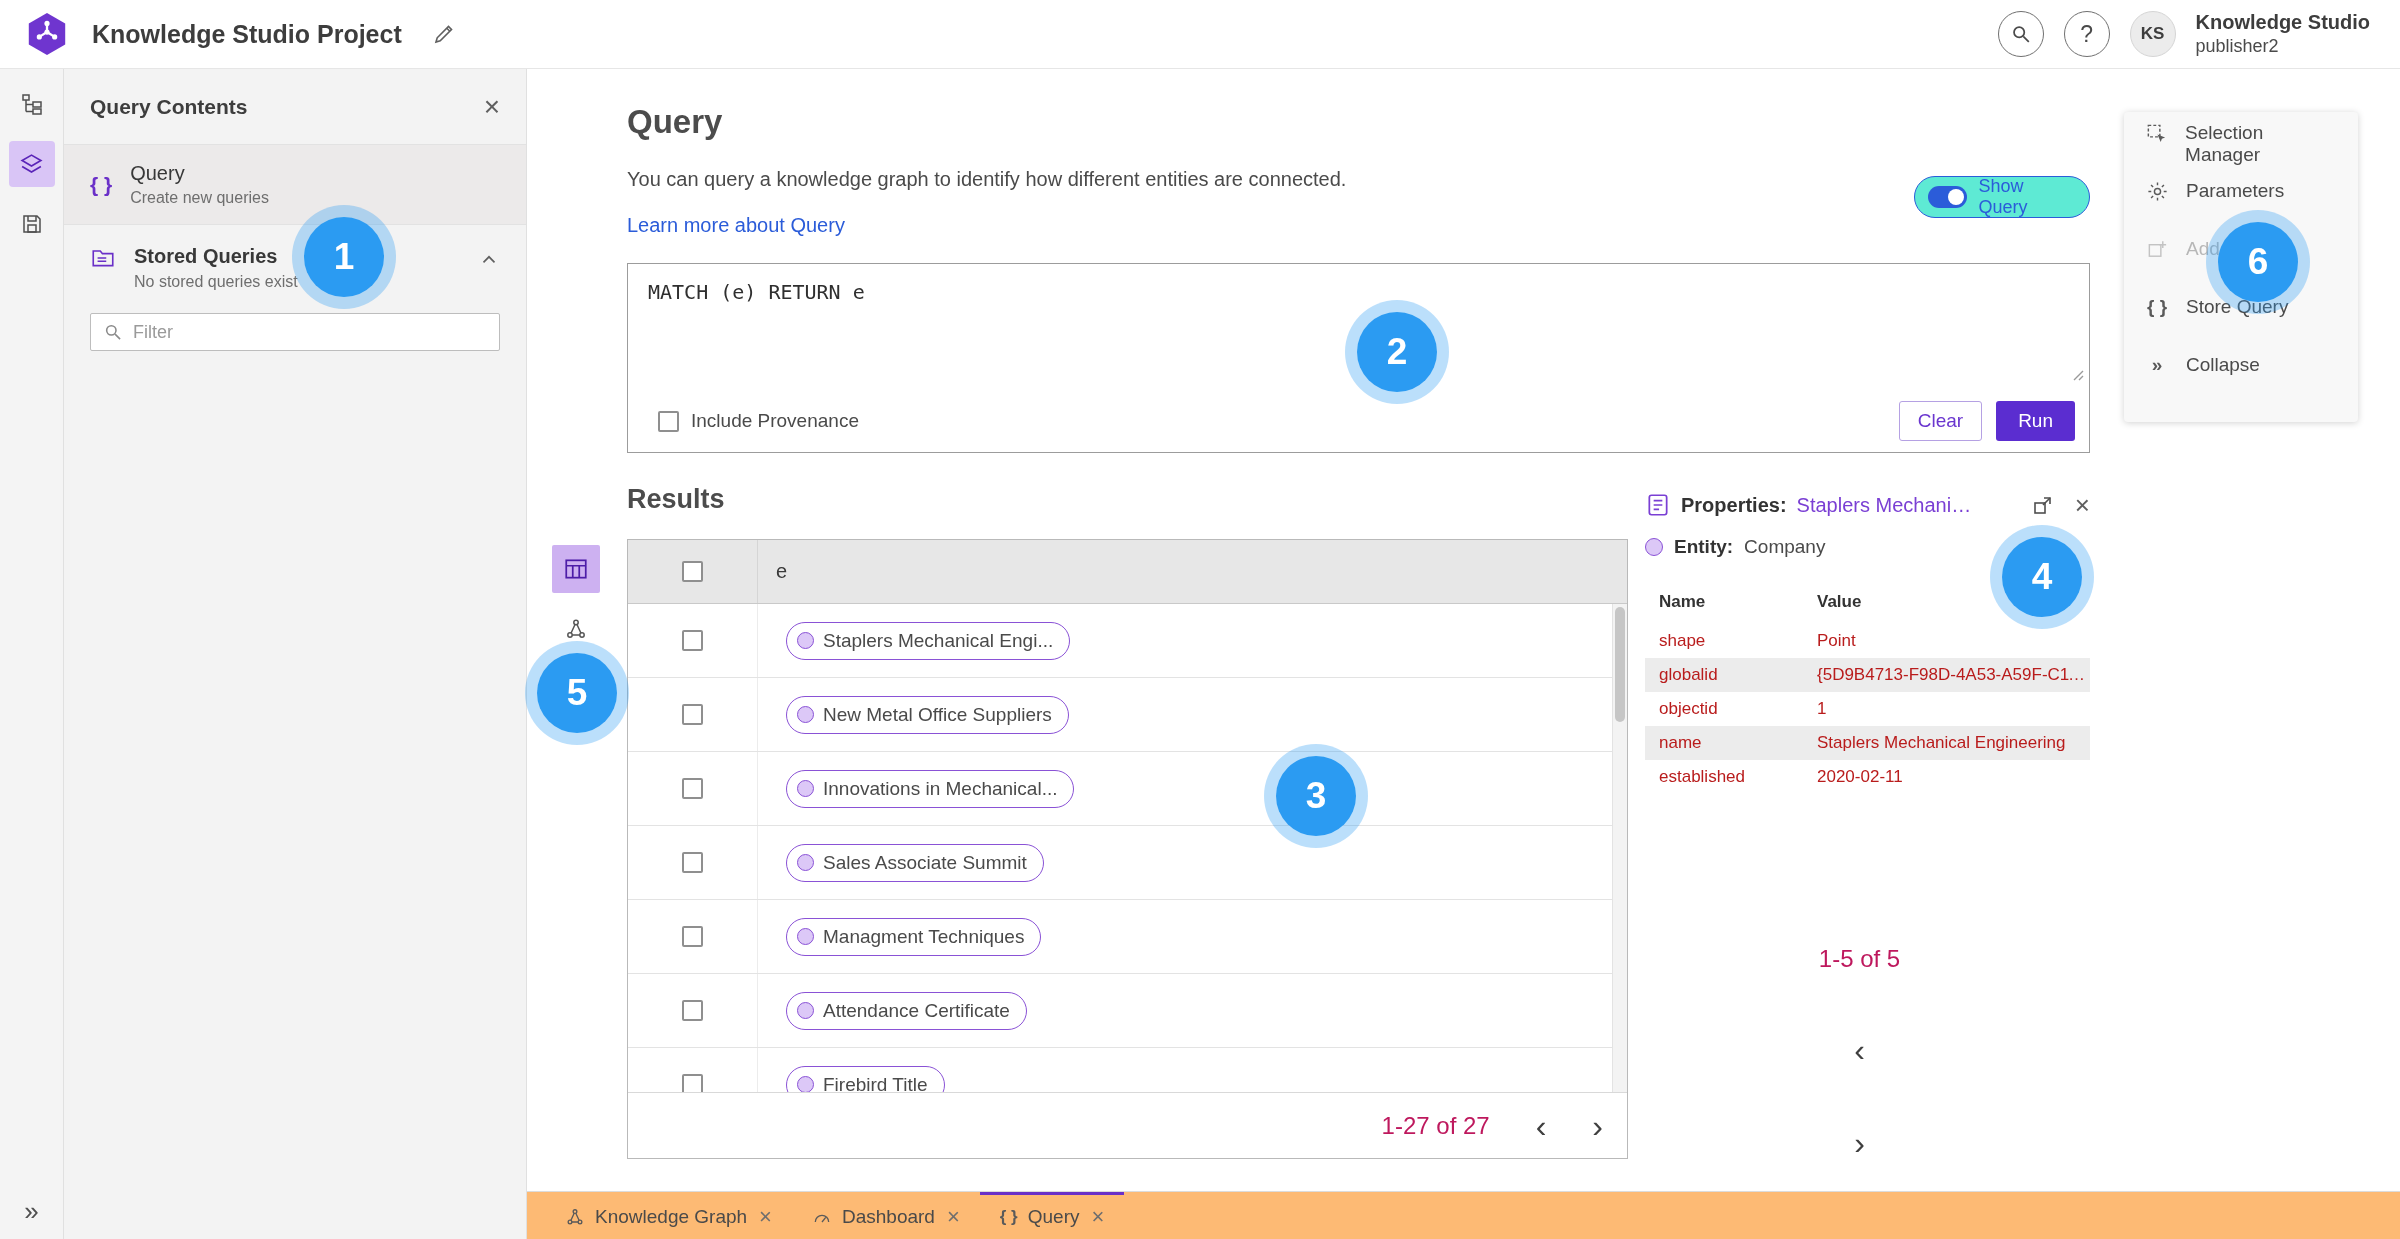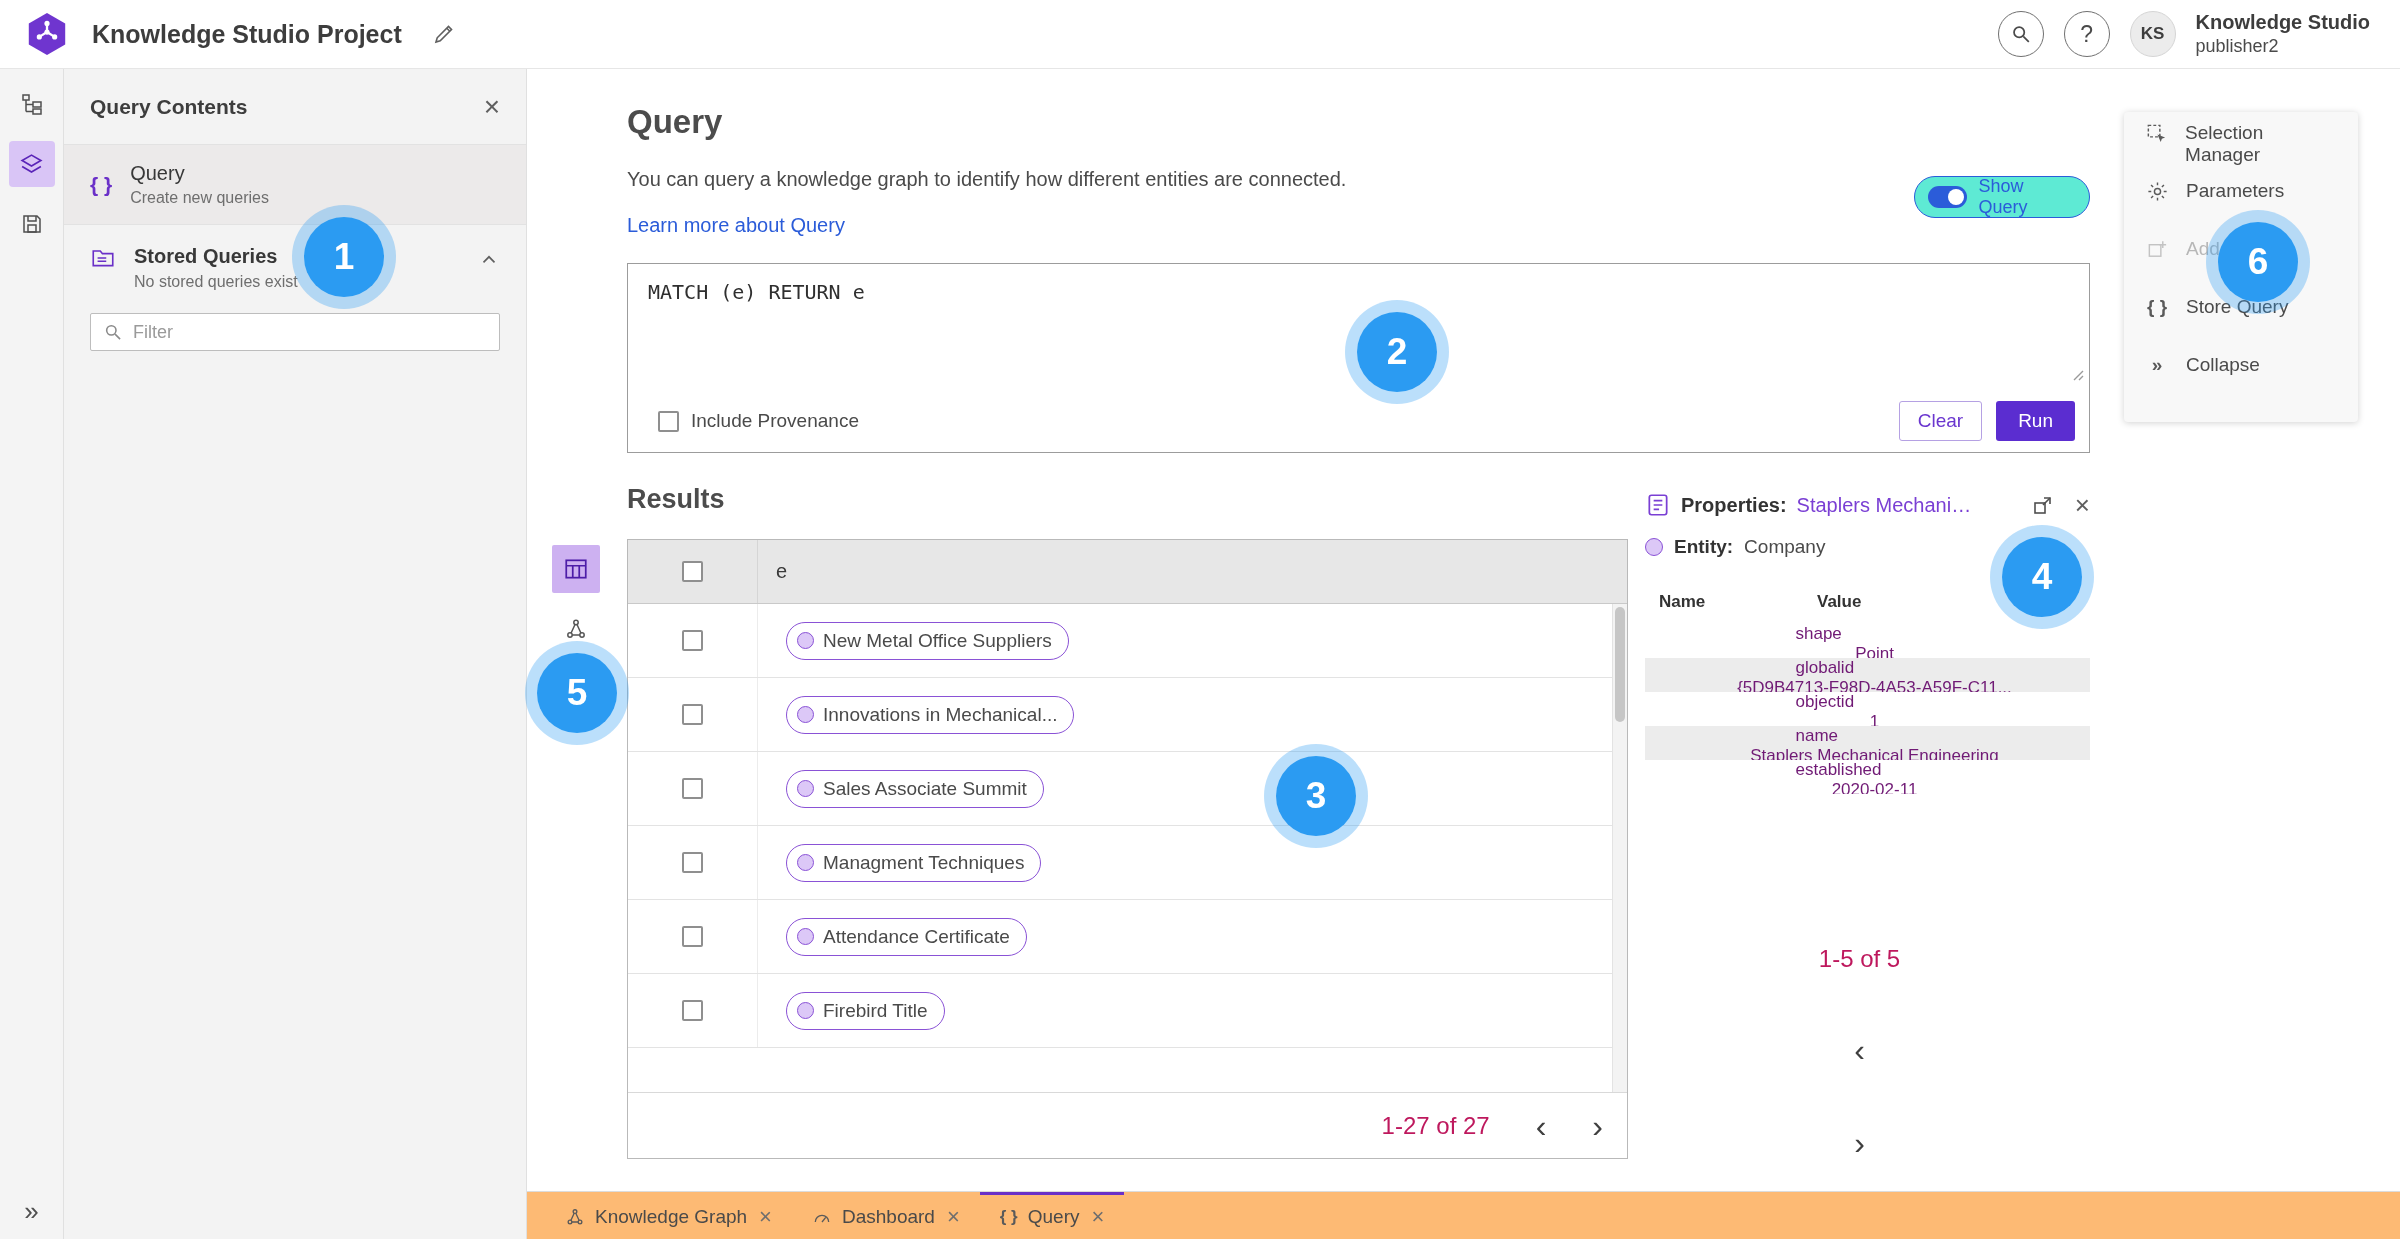--- a/index.html
+++ b/index.html
@@ -110,21 +110,21 @@
   .props-actions{ margin-left:auto; display:flex; gap:20px; align-items:center; }
   .props-close{ font-size:26px; color:#5f5f5f; cursor:pointer; line-height:1; }
   .entity-row{ display:flex; align-items:center; gap:11px; margin-top:18px; }
   .entity-dot{ width:18px; height:18px; border-radius:50%; background:#dcc8f7; border:1px solid #8a52d6; }
   .entity-label{ font-size:19px; font-weight:700; color:#333; }
   .entity-value{ font-size:19px; color:#4a4a4a; }
   .props-table{ margin-top:26px; font-size:17px; }
   .pt-header{ display:flex; font-weight:700; color:#333; padding:8px 0 12px 14px; }
   .pt-name-col{ width:158px; flex:0 0 auto; }
   .pt-value-col{ flex:1 1 auto; white-space:nowrap; overflow:hidden; text-overflow:ellipsis; }
-  .pt-row{ display:flex; height:34px; align-items:center; padding-left:14px; color:#701a75;flex-direction:column; }
+  .pt-row{ display:flex; height:34px; align-items:center; padding-left:14px; color:#b91c1c; }
   .pt-row.alt{ background:#ececec; }
   .props-footer{ position:absolute; left:1645px; top:1093px; width:445px; height:66px; display:flex;
     align-items:center; justify-content:flex-end; gap:61px; padding-right:16px;flex-direction:column; }
 
   
   .side-menu{ position:absolute; left:2124px; top:112px; width:234px; background:#f8f8f8; border-radius:4px;
     box-shadow:0 1px 7px rgba(0,0,0,.18); padding:10px 0; z-index:10; }
   .menu-item{ display:flex; align-items:flex-start; gap:16px; height:58px; padding:0 20px; font-size:19px; color:#4a4a4a; cursor:pointer; }
   .menu-item .mi-icon{ width:26px; display:flex; justify-content:center; color:#5a5a5a; font-size:19px; font-weight:700; }
   .menu-item.disabled{ color:#b7b7b7; cursor:default; }
@@ -307,20 +307,29 @@
         </span>
       <span class="rt-col-e">e</span>
     </div>
     <div class="rt-body">
       <div class="rt-row">
         <span class="rt-check-col">
             <span class="checkbox"></span>
           </span>
         <span class="chip">
             <span class="chip-dot"></span>
+            <span class="chip-label">Staplers Mechanical Engi...</span>
+          </span>
+      </div>
+      <div class="rt-row">
+        <span class="rt-check-col">
+            <span class="checkbox"></span>
+          </span>
+        <span class="chip">
+            <span class="chip-dot"></span>
             <span class="chip-label">New Metal Office Suppliers</span>
           </span>
       </div>
       <div class="rt-row">
         <span class="rt-check-col">
             <span class="checkbox"></span>
           </span>
         <span class="chip">
             <span class="chip-dot"></span>
             <span class="chip-label">Innovations in Mechanical...</span>

